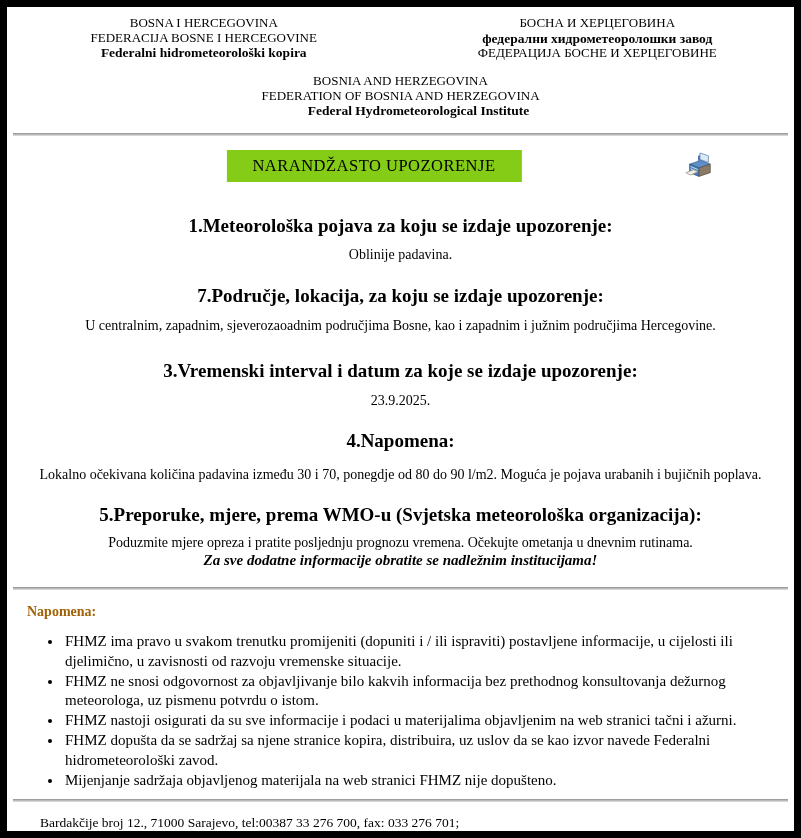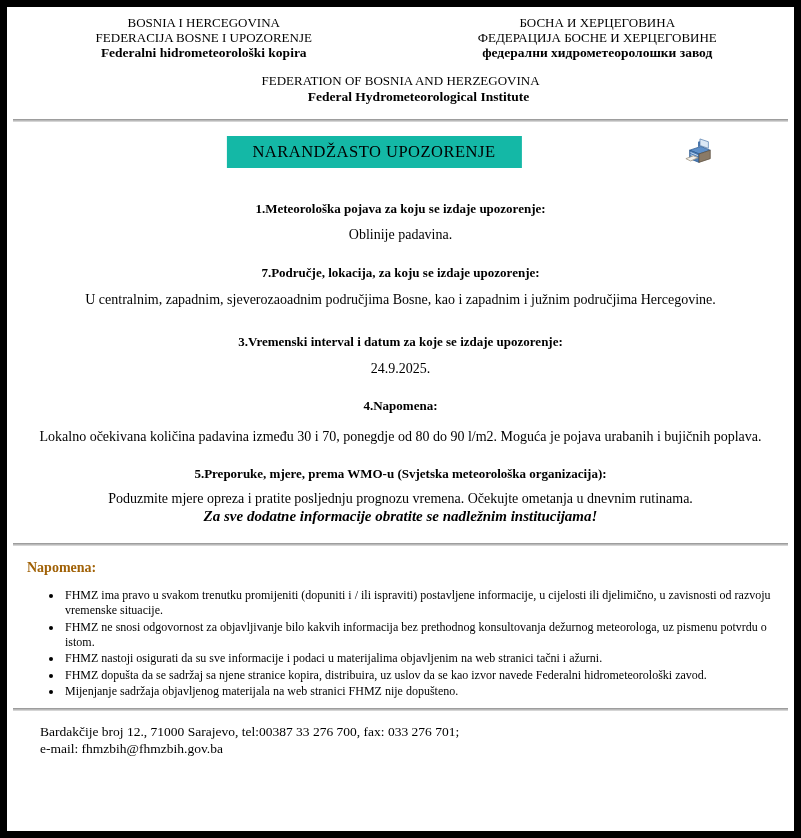--- a/index.html
+++ b/index.html
@@ -56,21 +56,21 @@
   .printer-wrap {
     position: absolute;
     right: 80px;
     top: 1px;
     width: 30px;
     height: 32px;
     cursor: pointer;
   }
 
   .section { text-align: center; }
-  .section-title { font-weight: bold; font-size: 13px; margin-top: 13px; }
+  .section-title { font-weight: bold; font-size: 19px; margin-top: 13px; }
   .section-body { font-size: 14px; margin-top: 11px; }
   .section-emphasis { font-size: 15px; font-weight: bold; font-style: italic; margin-top: 1px; }
   .s1 { margin-top: 31px; }
   .s1 .section-body { margin-top: 10px; }
   .s2 { margin-top: 22px; }
   .s3 { margin-top: 26px; }
   .s4 { margin-top: 21px; }
   .s4 .section-body { margin-top: 15px; }
   .s5 { margin-top: 21px; }
   .s5 .section-body { margin-top: 9px; }
@@ -78,53 +78,54 @@
   .napomena { margin-top: 14px; }
   .napomena-heading {
     margin-left: 20px;
     font-weight: bold;
     font-size: 14px;
   }
   .napomena-list {
     margin-top: 12px;
     margin-left: 56px;
     margin-right: 10px;
-    font-size: 12px;
+    font-size: 15px;
     line-height: 1.28;
   }
   .napomena-list li { padding-left: 2px; margin-bottom: 1px; }
 
   .footer { margin-top: 13px; text-align: left; font-size: 13.5px; line-height: 1.25; padding-left: 33px; }
 </style>
 </head>
 <body>
 
 <div class="header">
   <div class="header-row">
     <div class="header-col">
-      <span class="org-line">BOSNIA I HERCEGOVINA</span>
-      <span class="org-line">FEDERACIJA BOSNE I UPOZORENJE</span>
+      <span class="org-line">BOSNA I HERCEGOVINA</span>
+      <span class="org-line">FEDERACIJA BOSNE I HERCEGOVINE</span>
       <span class="org-line bold">Federalni hidrometeorološki kopira</span>
     </div>
     <div class="header-col">
       <span class="org-line">БОСНА И ХЕРЦЕГОВИНА</span>
+      <span class="org-line bold">федерални хидрометеоролошки завод</span>
       <span class="org-line">ФЕДЕРАЦИЈА БОСНЕ И ХЕРЦЕГОВИНЕ</span>
-      <span class="org-line bold">федерални хидрометеоролошки завод</span>
     </div>
   </div>
   <div class="header-center">
+    <span class="org-line">BOSNIA AND HERZEGOVINA</span>
     <span class="org-line">FEDERATION OF BOSNIA AND HERZEGOVINA</span>
     <span class="org-line bold">Federal Hydrometeorological Institute</span>
   </div>
 </div>
 
 <hr class="rule rule-1">
 
 <div class="warning-row">
-  <button class="warning-button" style="background-color: #14b8a6;">NARANDŽASTO UPOZORENJE</button>
+  <button class="warning-button" style="background-color: #84cc16;">NARANDŽASTO UPOZORENJE</button>
   <span class="printer-wrap">
     <svg viewBox="0 0 32 32" width="30" height="32" aria-hidden="true">
       <polygon points="17,1 26,4 26,11 17,8" fill="#dce8f5" stroke="#5b82b0" stroke-width="0.8"></polygon>
       <polygon points="15,4 17,3.5 17,9 15,9.5" fill="#3f6ea6"></polygon>
       <polygon points="6,13 18,9 28,13 16,17" fill="#5d8fc9" stroke="#2d5a8e" stroke-width="0.8"></polygon>
       <polygon points="6,13 16,17 16,26 6,22" fill="#4a7db8" stroke="#2d5a8e" stroke-width="0.8"></polygon>
       <polygon points="16,17 28,13 28,22 16,26" fill="#8a7a66" stroke="#5d5142" stroke-width="0.8"></polygon>
       <line x1="7" y1="15.5" x2="15" y2="18.8" stroke="#cfe0f2" stroke-width="1"></line>
       <line x1="7" y1="17.8" x2="15" y2="21.1" stroke="#cfe0f2" stroke-width="1"></line>
       <polygon points="2,22 10,19 15,21 7,24.5" fill="#f3f0ea" stroke="#9a8f7d" stroke-width="0.8"></polygon>
@@ -137,21 +138,21 @@
   <div class="section-body">Oblinije padavina.</div>
 </div>
 
 <div class="section s2">
   <div class="section-title">7.Područje, lokacija, za koju se izdaje upozorenje:</div>
   <div class="section-body">U centralnim, zapadnim, sjeverozaoadnim područjima Bosne, kao i zapadnim i južnim područjima Hercegovine.</div>
 </div>
 
 <div class="section s3">
   <div class="section-title">3.Vremenski interval i datum za koje se izdaje upozorenje:</div>
-  <div class="section-body">24.9.2025.</div>
+  <div class="section-body">23.9.2025.</div>
 </div>
 
 <div class="section s4">
   <div class="section-title">4.Napomena:</div>
   <div class="section-body">Lokalno očekivana količina padavina između 30 i 70, ponegdje od 80 do 90 l/m2. Moguća je pojava urabanih i bujičnih poplava.</div>
 </div>
 
 <div class="section s5">
   <div class="section-title">5.Preporuke, mjere, prema WMO-u (Svjetska meteorološka organizacija):</div>
   <div class="section-body">Poduzmite mjere opreza i pratite posljednju prognozu vremena. Očekujte ometanja u dnevnim rutinama.</div>

